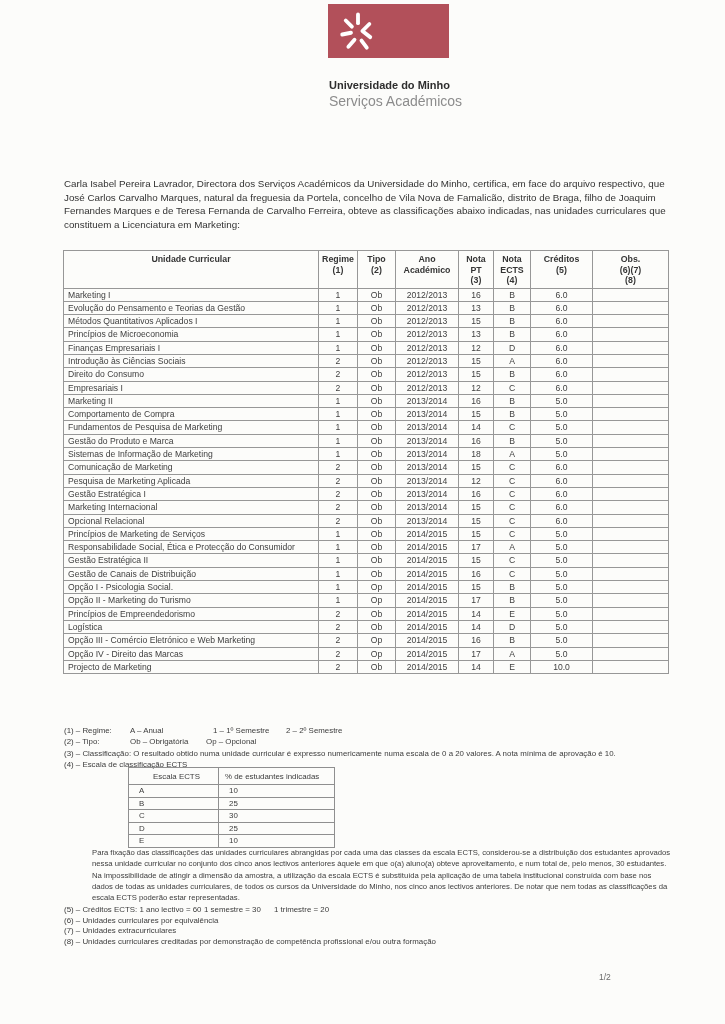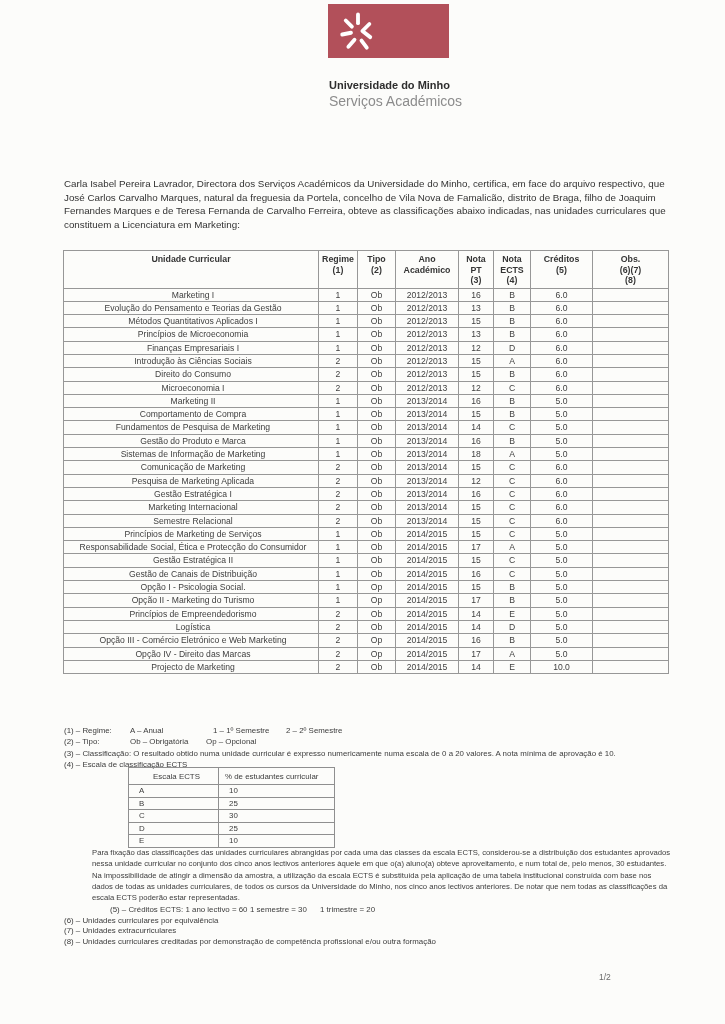--- a/index.html
+++ b/index.html
@@ -15,21 +15,21 @@
   .course-table{position:absolute;left:63px;top:250px;width:605px;border-collapse:collapse;table-layout:fixed;}
   .course-table th,.course-table td{border:1px solid #979797;}
   .course-table th{
     font-size:8.8px;font-weight:bold;line-height:10.5px;text-align:center;
     vertical-align:top;padding:3px 0 2px 0;white-space:pre-line;color:#353535;
   }
   .course-table td{
     font-size:8.6px;height:12.3px;line-height:12.3px;padding:0;text-align:center;
     color:#404040;overflow:hidden;white-space:nowrap;
   }
-  .course-table td.c0{text-align:center;padding-left:4px;}
+  .course-table td.c0{text-align:left;padding-left:4px;}
   .fn-top{position:absolute;left:64px;top:725px;font-size:7.9px;line-height:11.3px;color:#3c3c3c;}
   .seg{display:inline-block;vertical-align:top;}
   .ects-table{position:absolute;left:128px;top:767px;border-collapse:collapse;}
   .ects-table th,.ects-table td{border:1px solid #8f8f8f;font-weight:normal;color:#3c3c3c;}
   .ects-table th{font-size:7.9px;text-align:left;height:14px;padding:1px 6px;}
   .ects-table th.h0{width:59px;padding-left:24px;}
   .ects-table th.h1{width:103px;}
   .ects-table td{font-size:7.9px;height:11.6px;line-height:11.6px;padding:0 0 0 10px;text-align:left;}
   .ects-note{position:absolute;left:92px;top:847px;width:580px;font-size:7.7px;line-height:11.35px;color:#3c3c3c;}
   .fn-bottom{position:absolute;left:64px;top:905px;font-size:7.9px;line-height:10.6px;color:#3c3c3c;}
@@ -154,21 +154,21 @@
         <td class="c0">Direito do Consumo</td>
         <td class="c1">2</td>
         <td class="c2">Ob</td>
         <td class="c3">2012/2013</td>
         <td class="c4">15</td>
         <td class="c5">B</td>
         <td class="c6">6.0</td>
         <td class="c7"></td>
       </tr>
       <tr>
-        <td class="c0">Microeconomia I</td>
+        <td class="c0">Empresariais I</td>
         <td class="c1">2</td>
         <td class="c2">Ob</td>
         <td class="c3">2012/2013</td>
         <td class="c4">12</td>
         <td class="c5">C</td>
         <td class="c6">6.0</td>
         <td class="c7"></td>
       </tr>
       <tr>
         <td class="c0">Marketing II</td>
@@ -254,21 +254,21 @@
         <td class="c0">Marketing Internacional</td>
         <td class="c1">2</td>
         <td class="c2">Ob</td>
         <td class="c3">2013/2014</td>
         <td class="c4">15</td>
         <td class="c5">C</td>
         <td class="c6">6.0</td>
         <td class="c7"></td>
       </tr>
       <tr>
-        <td class="c0">Semestre Relacional</td>
+        <td class="c0">Opcional Relacional</td>
         <td class="c1">2</td>
         <td class="c2">Ob</td>
         <td class="c3">2013/2014</td>
         <td class="c4">15</td>
         <td class="c5">C</td>
         <td class="c6">6.0</td>
         <td class="c7"></td>
       </tr>
       <tr>
         <td class="c0">Princípios de Marketing de Serviços</td>
@@ -387,21 +387,21 @@
     <div><span class="seg" style="width: 66px;">(1) – Regime:</span><span class="seg" style="width: 76px;">A – Anual</span><span class="seg" style="width: 73px; margin-left: 7px;">1 – 1º Semestre</span><span class="seg">2 – 2º Semestre</span></div>
     <div><span class="seg" style="width: 66px;">(2) – Tipo:</span><span class="seg" style="width: 76px;">Ob – Obrigatória</span><span class="seg">Op – Opcional</span></div>
     <div><span class="seg">(3) – Classificação: O resultado obtido numa unidade curricular é expresso numericamente numa escala de 0 a 20 valores. A nota mínima de aprovação é 10.</span></div>
     <div><span class="seg">(4) – Escala de classificação ECTS</span></div>
   </div>
 
 <table class="ects-table">
   <thead>
     <tr>
       <th class="h0">Escala ECTS</th>
-      <th class="h1">% de estudantes curricular</th>
+      <th class="h1">% de estudantes indicadas</th>
     </tr>
   </thead>
   <tbody id="ects-tbody">
       <tr>
         <td>A</td>
         <td>10</td>
       </tr>
       <tr>
         <td>B</td>
         <td>25</td>
@@ -417,19 +417,19 @@
       <tr>
         <td>E</td>
         <td>10</td>
       </tr>
     </tbody>
 </table>
 
 <div class="ects-note">Para fixação das classificações das unidades curriculares abrangidas por cada uma das classes da escala ECTS, considerou-se a distribuição dos estudantes aprovados nessa unidade curricular no conjunto dos cinco anos lectivos anteriores àquele em que o(a) aluno(a) obteve aproveitamento, e num total de, pelo menos, 30 estudantes. Na impossibilidade de atingir a dimensão da amostra, a utilização da escala ECTS é substituída pela aplicação de uma tabela institucional construída com base nos dados de todas as unidades curriculares, de todos os cursos da Universidade do Minho, nos cinco anos lectivos anteriores. De notar que nem todas as classificações da escala ECTS poderão estar representadas.</div>
 
 <div class="fn-bottom" id="fn-bottom">
-    <div><span class="seg" style="width: 140px; margin-left: 46px;">(5) – Créditos ECTS: 1 ano lectivo = 60</span><span class="seg" style="width: 70px;">1 semestre = 30</span><span class="seg">1 trimestre = 20</span></div>
+    <div><span class="seg" style="width: 140px;">(5) – Créditos ECTS: 1 ano lectivo = 60</span><span class="seg" style="width: 70px;">1 semestre = 30</span><span class="seg">1 trimestre = 20</span></div>
     <div><span class="seg">(6) – Unidades curriculares por equivalência</span></div>
     <div><span class="seg">(7) – Unidades extracurriculares</span></div>
     <div><span class="seg">(8) – Unidades curriculares creditadas por demonstração de competência profissional e/ou outra formação</span></div>
   </div>
 
 <div class="page-num">1/2</div>
 
 </body></html>

